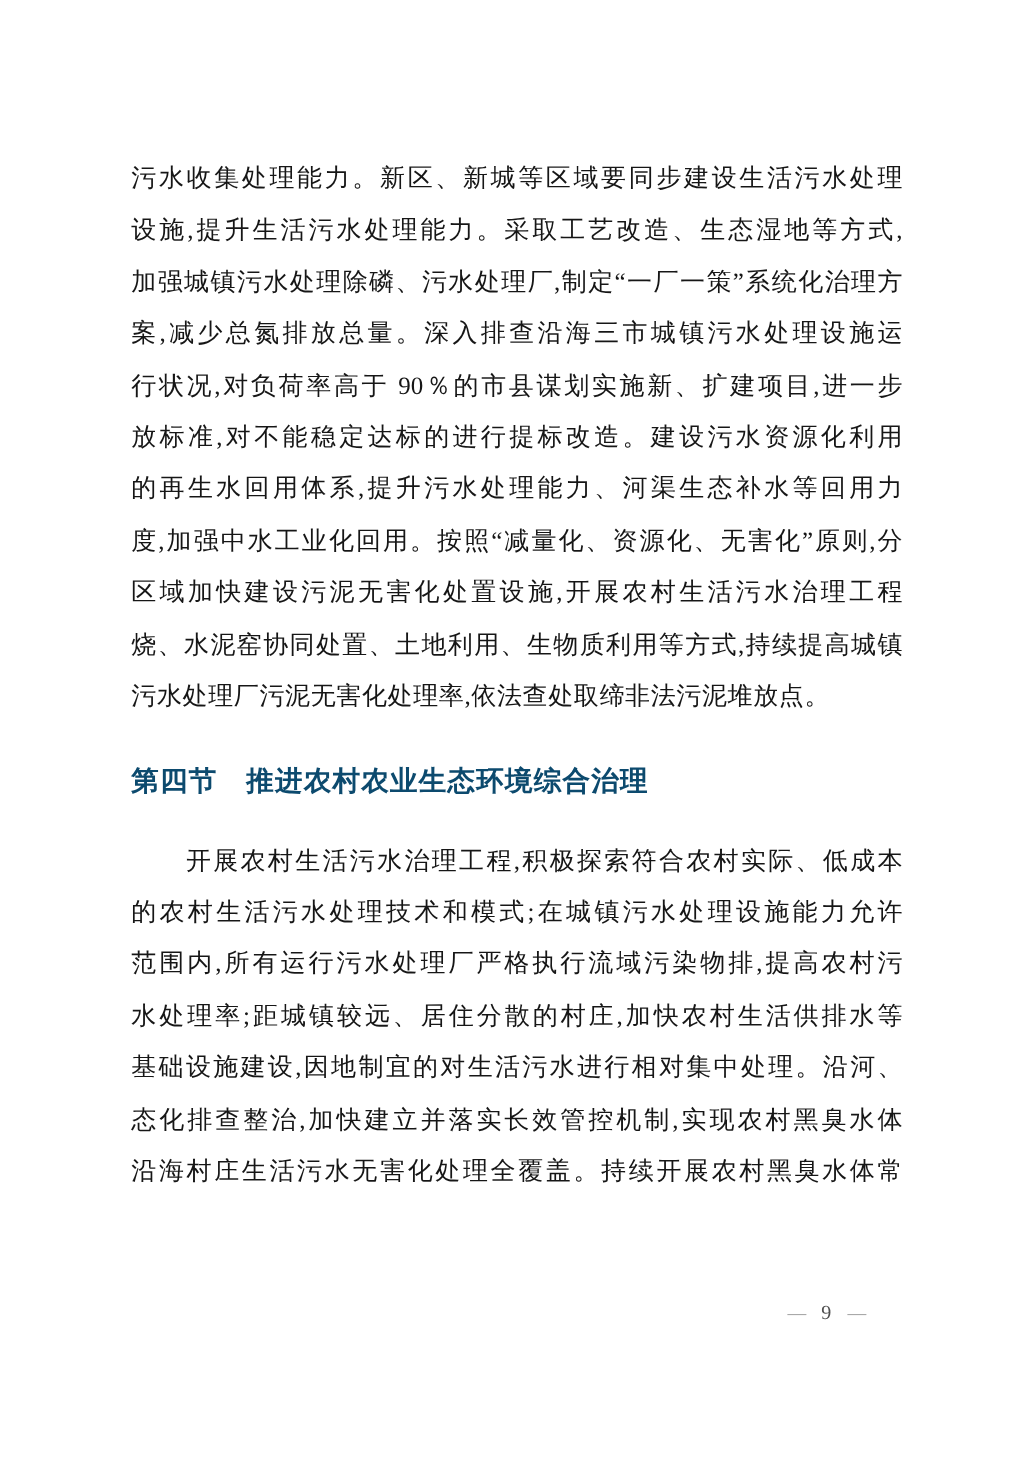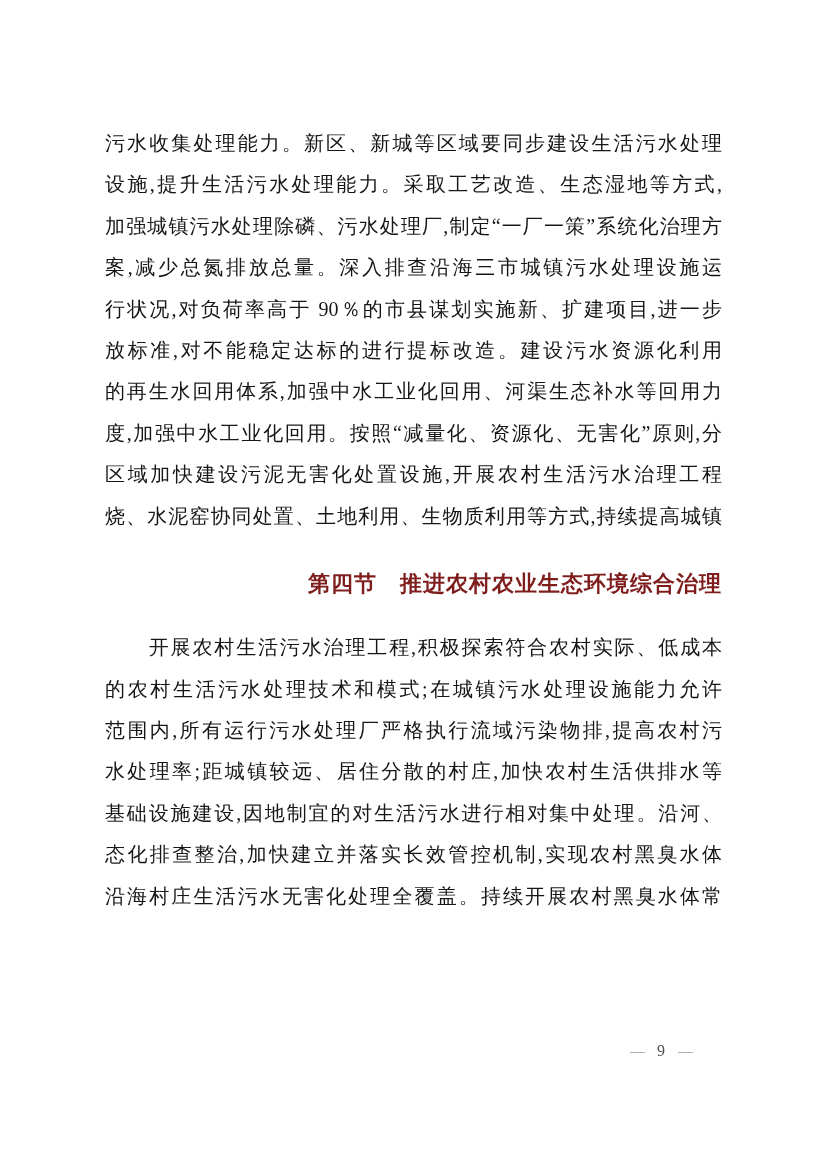--- a/index.html
+++ b/index.html
@@ -38,22 +38,22 @@
   .line.natural {
     text-align: left;
     letter-spacing: 0.5px;
   }
   .section-heading {
     height: 41.4px;
     line-height: 41.4px;
     margin: 26px 0 23px 0;
     font-size: 22px;
     font-weight: bold;
-    text-align: right;
-    color: #7f1d1d;
+    text-align: left;
+    color: #0c4a6e;
     letter-spacing: 1px;
   }
   .page-footer {
     position: absolute;
     left: 105px;
     top: 1042px;
     width: 617px;
     box-sizing: border-box;
     padding-right: 30px;
     text-align: right;
@@ -76,24 +76,25 @@
 
   <div class="text-block">
 
     <div>
       <div class="line just">污水收集处理能力。新区、新城等区域要同步建设生活污水处理</div>
       <div class="line just">设施,提升生活污水处理能力。采取工艺改造、生态湿地等方式,</div>
       <div class="line just">加强城镇污水处理除磷、污水处理厂,制定“一厂一策”系统化治理方</div>
       <div class="line just">案,减少总氮排放总量。深入排查沿海三市城镇污水处理设施运</div>
       <div class="line just">行状况,对负荷率高于 90％的市县谋划实施新、扩建项目,进一步</div>
       <div class="line just">放标准,对不能稳定达标的进行提标改造。建设污水资源化利用</div>
-      <div class="line just">的再生水回用体系,加强中水工业化回用、河渠生态补水等回用力</div>
+      <div class="line just">的再生水回用体系,提升污水处理能力、河渠生态补水等回用力</div>
       <div class="line just">度,加强中水工业化回用。按照“减量化、资源化、无害化”原则,分</div>
       <div class="line just">区域加快建设污泥无害化处置设施,开展农村生活污水治理工程</div>
       <div class="line just">烧、水泥窑协同处置、土地利用、生物质利用等方式,持续提高城镇</div>
+      <div class="line natural">污水处理厂污泥无害化处理率,依法查处取缔非法污泥堆放点。</div>
     </div>
 
     <div class="section-heading">第四节　推进农村农业生态环境综合治理</div>
 
     <div>
       <div class="line just">　　开展农村生活污水治理工程,积极探索符合农村实际、低成本</div>
       <div class="line just">的农村生活污水处理技术和模式;在城镇污水处理设施能力允许</div>
       <div class="line just">范围内,所有运行污水处理厂严格执行流域污染物排,提高农村污</div>
       <div class="line just">水处理率;距城镇较远、居住分散的村庄,加快农村生活供排水等</div>
       <div class="line just">基础设施建设,因地制宜的对生活污水进行相对集中处理。沿河、</div>

